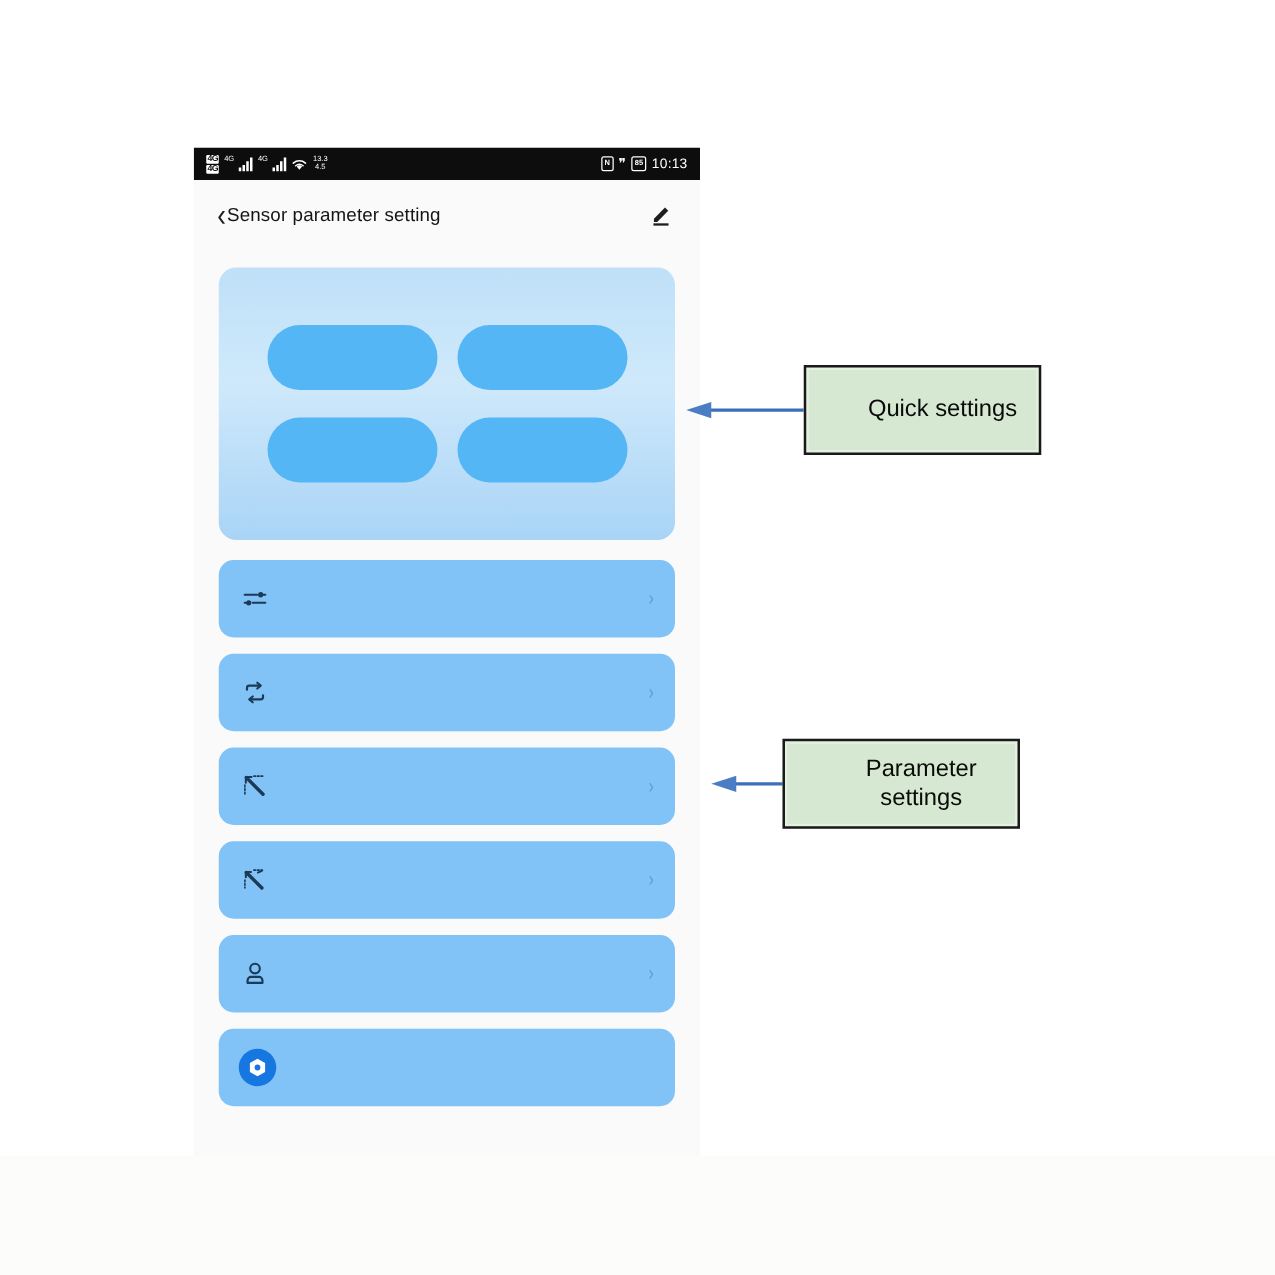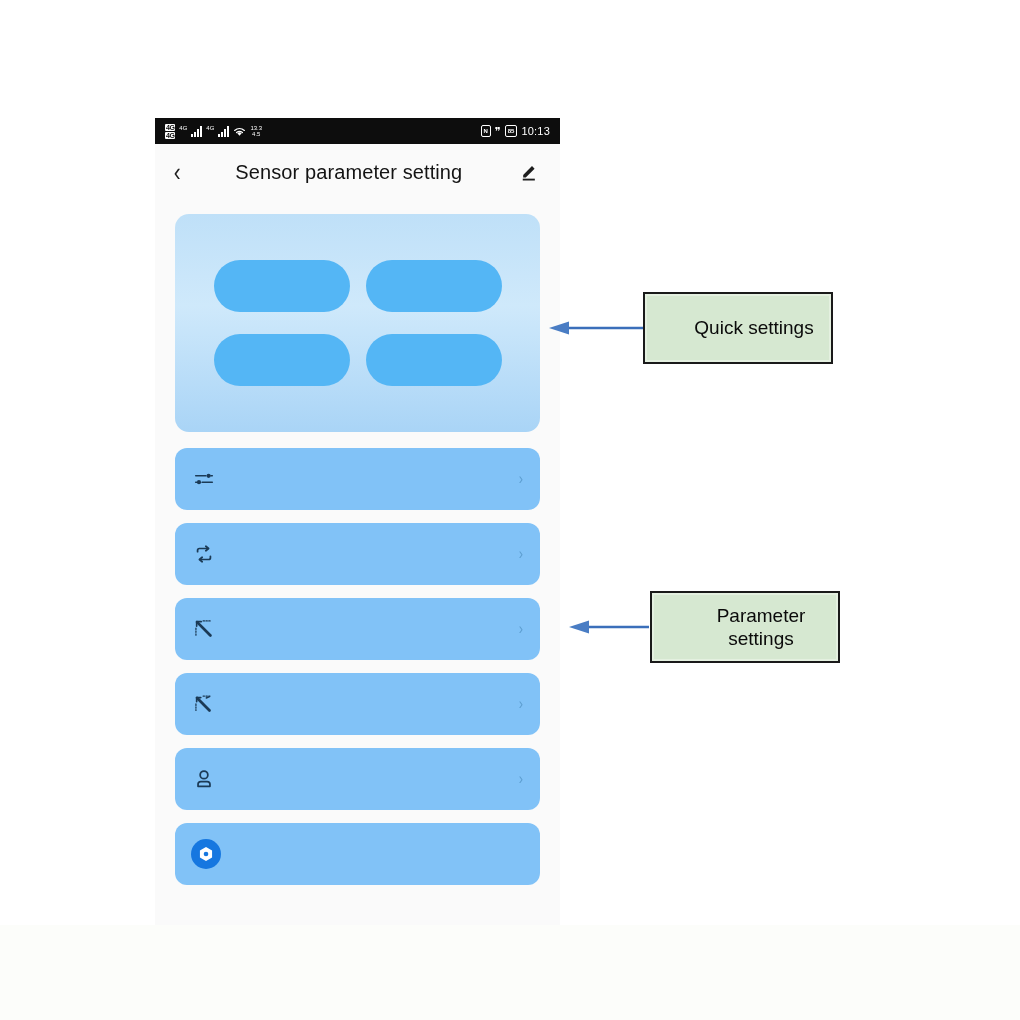--- a/index.html
+++ b/index.html
@@ -58,22 +58,22 @@
     height:56px;background:#fafafa;
     display:flex;align-items:center;justify-content:space-between;
     padding:0 18px;box-sizing:border-box;
   }
   .hdr-back{
     font-size:26px;color:#1d1d1d;line-height:1;
     font-weight:300;cursor:pointer;
     transform:scaleX(0.8);
   }
   .hdr-title{
-    font-size:20px;color:#141414;letter-spacing:0.1px;
-    flex:1;text-align:center;
+    font-size:15px;color:#141414;letter-spacing:0.1px;
+    flex:1;text-align:left;
   }
   .hdr-edit{width:26px;height:26px;display:flex;align-items:center;justify-content:center;cursor:pointer;}
 
   
   .qs-card{
     margin:14px 20px 0 20px;height:218px;border-radius:14px;
     background:linear-gradient(180deg,#bfe0f8 0%,#cfe9fb 42%,#a9d4f6 100%);
     display:flex;flex-direction:column;justify-content:center;
     gap:22px;padding:0 12px;box-sizing:border-box;
   }
@@ -105,21 +105,21 @@
   .callout{
     position:absolute;
     background:#d6e8d1;border:2px solid #1a1a1a;
     box-shadow:inset 0 0 0 2px #e4f0e0;
     display:flex;align-items:center;justify-content:center;
     text-align:center;font-size:19px;color:#0a0a0a;line-height:1.22;
     box-sizing:border-box;
     padding-left:32px;
   }
   #callout-quick{left:643px;top:292px;width:190px;height:72px;}
-  #callout-param{left:650px;top:591px;width:190px;height:72px;}
+  #callout-param{left:626px;top:591px;width:190px;height:72px;}
 
   .anno-arrow{position:absolute;height:14px;}
   #arrow-quick{left:545px;top:321px;width:100px;}
   #arrow-param{left:565px;top:620px;width:86px;}
 </style>
 </head>
 <body>
 
 <div class="canvas-tint"></div>
 

